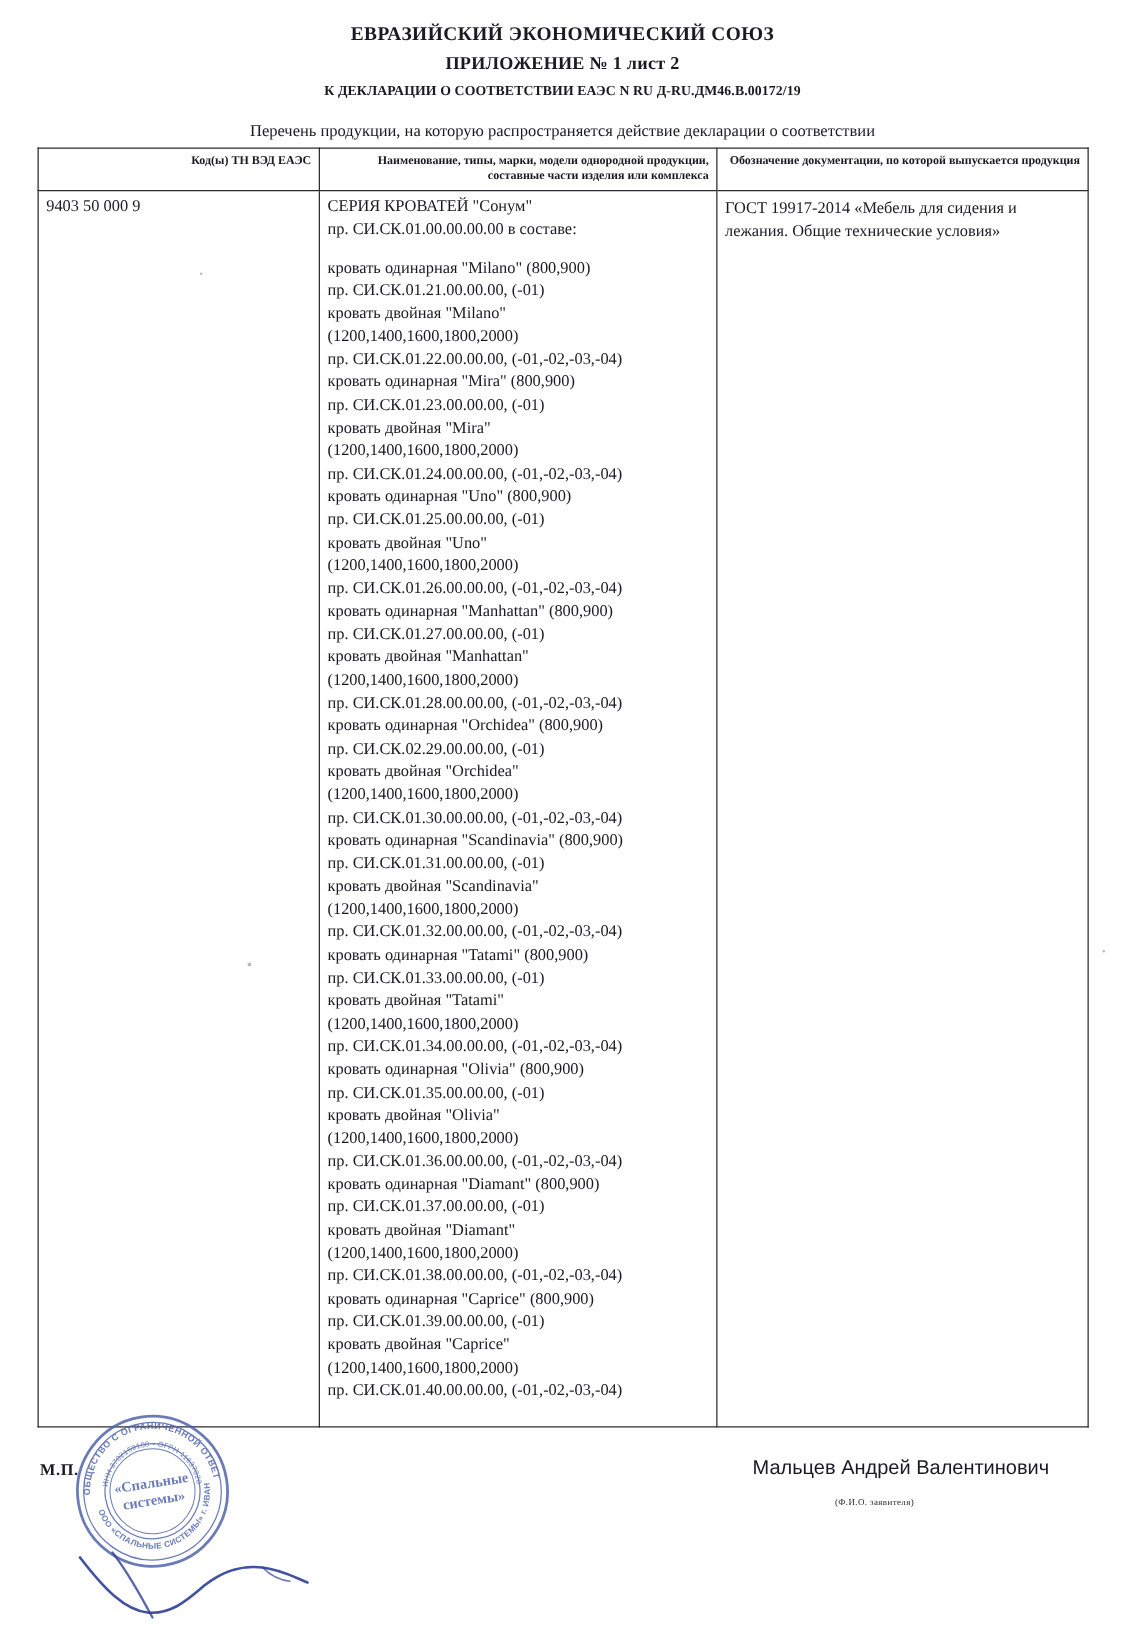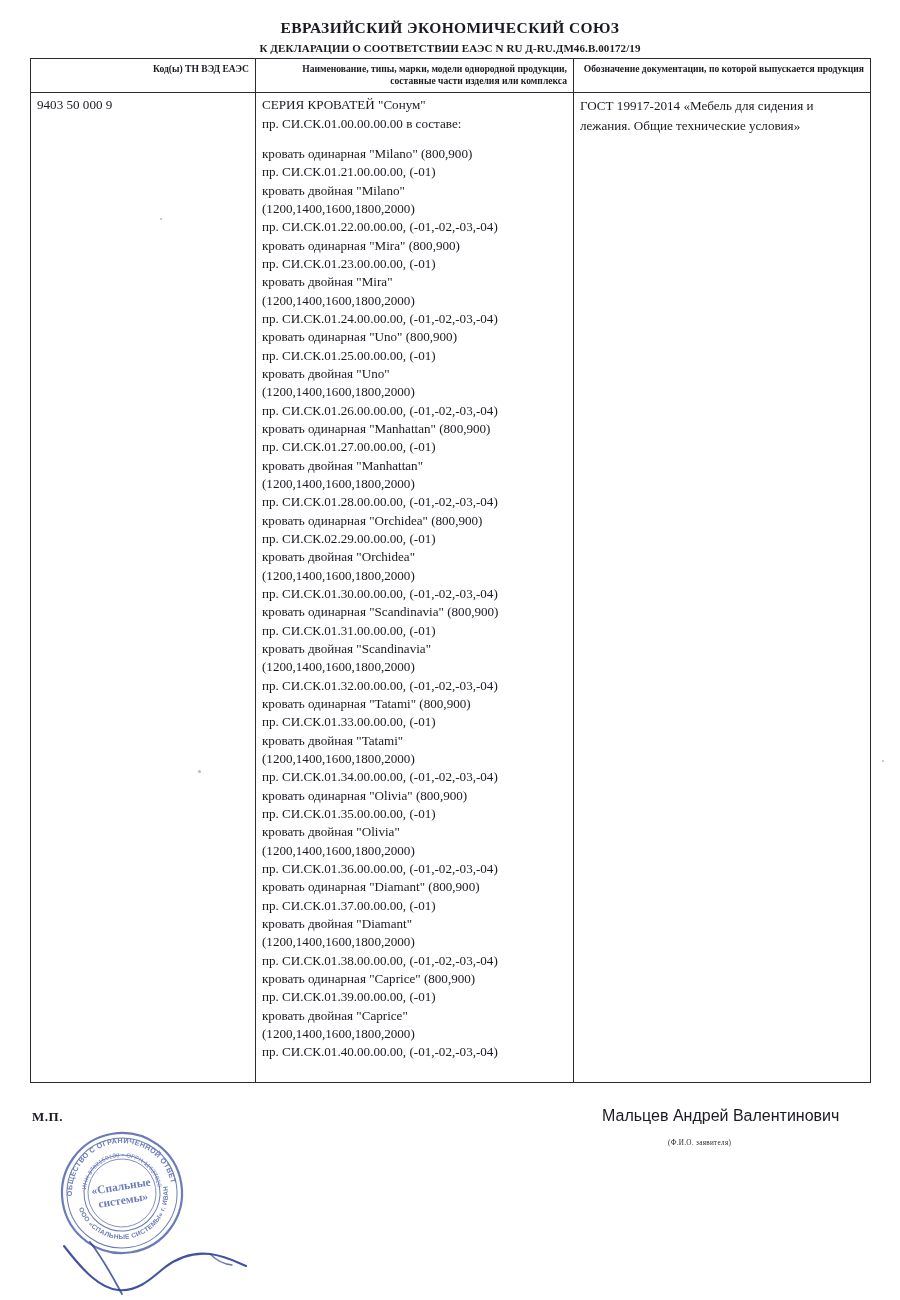--- a/index.html
+++ b/index.html
@@ -142,23 +142,25 @@
     border-radius: 50%;
   }
 </style>
 </head>
 <body>
 
 <div class="page">
 
   <div class="header">
     <div class="line1">ЕВРАЗИЙСКИЙ ЭКОНОМИЧЕСКИЙ СОЮЗ</div>
+    <div class="line2">ПРИЛОЖЕНИЕ № 1 лист 2</div>
     <div class="line3">К ДЕКЛАРАЦИИ О СООТВЕТСТВИИ ЕАЭС N RU Д-RU.ДМ46.В.00172/19</div>
   </div>
 
+  <div class="subtitle">Перечень продукции, на которую распространяется действие декларации о соответствии</div>
 
   <table class="reg">
     <colgroup>
       <col class="c1">
         <col class="c2">
         <col class="c3">
     </colgroup>
     <thead>
       <tr>
         <th>Код(ы) ТН ВЭД ЕАЭС</th>

